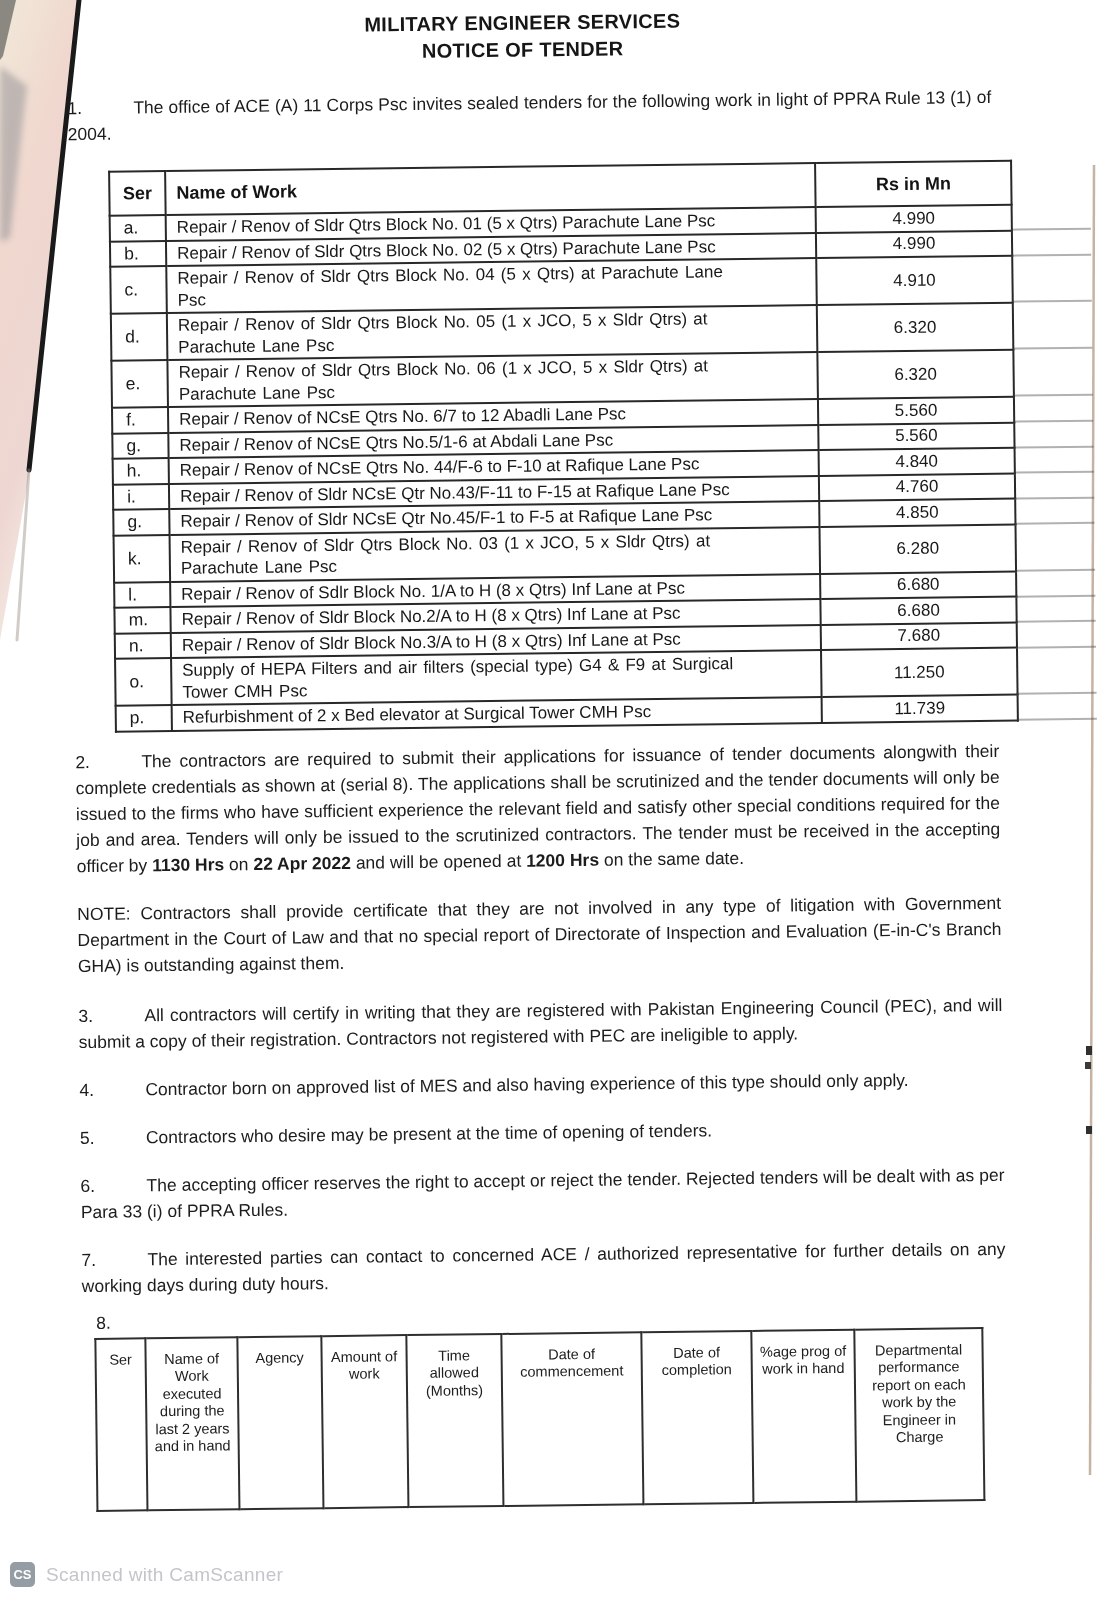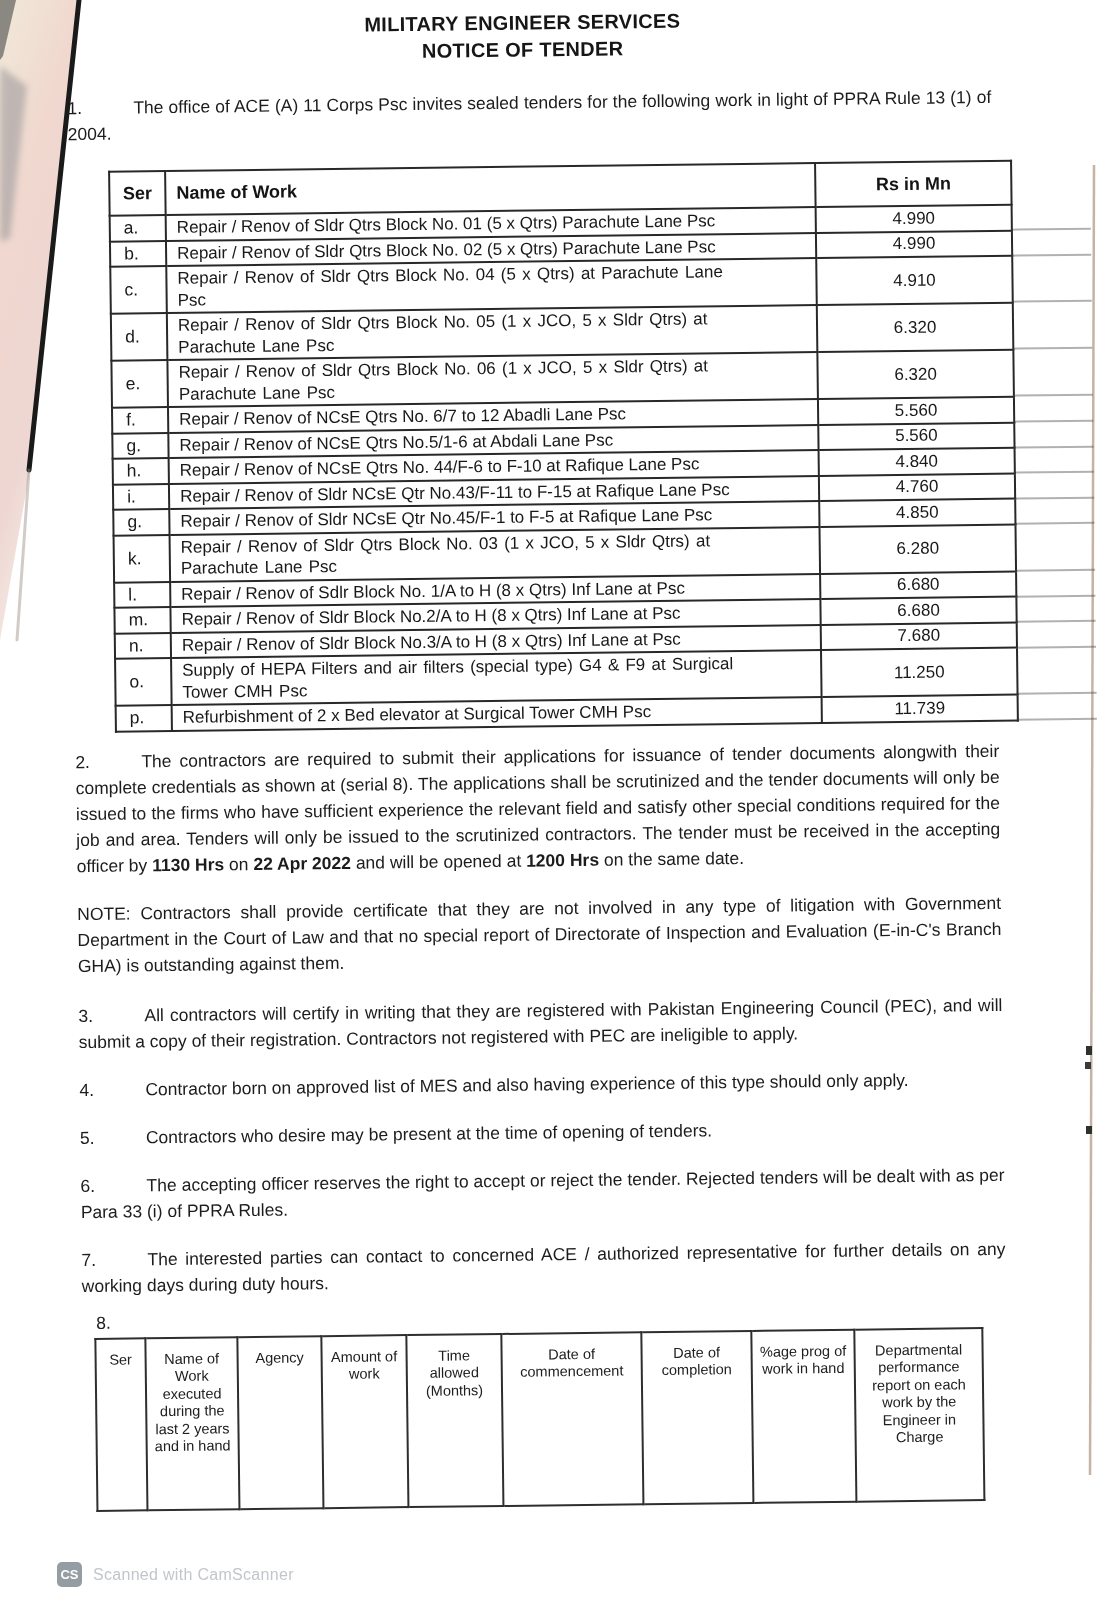--- a/index.html
+++ b/index.html
@@ -48,26 +48,26 @@
   .serial8{margin:14px 0 0 80px;font-size:17.5px;}
   #req-table{
     border-collapse:collapse;table-layout:fixed;width:887px;
     margin:4px 0 0 78px;font-size:14.5px;color:#202020;
   }
   #req-table th{
     border:2px solid #2e2e2e;vertical-align:top;text-align:center;
     font-weight:normal;padding:12px 6px 10px;line-height:17.5px;height:148px;
   }
   
-  .cam-watermark{position:absolute;left:10px;top:1562px;display:flex;align-items:center;gap:11px;margin-left:47px;}
+  .cam-watermark{position:absolute;left:10px;top:1562px;display:flex;align-items:center;gap:11px;}
   .cam-badge{
     width:25px;height:25px;background:#979fa6;background:#959da4;border-radius:5px;
     color:#ffffff;font-weight:bold;font-size:13px;display:flex;align-items:center;justify-content:center;
   }
-  .cam-text{color:#c2c6ca;font-size:16px;letter-spacing:.3px;}
+  .cam-text{color:#c2c6ca;font-size:19px;letter-spacing:.3px;}
 </style>
 </head>
 <body>
 
 <svg class="artifacts" viewBox="0 0 1101 1600" xmlns="http://www.w3.org/2000/svg">
   <defs>
     <linearGradient id="pinkGrad" x1="0" y1="0" x2="0.4" y2="1">
       <stop offset="0" stop-color="#f1e9d9"></stop>
       <stop offset="0.35" stop-color="#f0d8cf"></stop>
       <stop offset="0.7" stop-color="#eed6d2"></stop>

